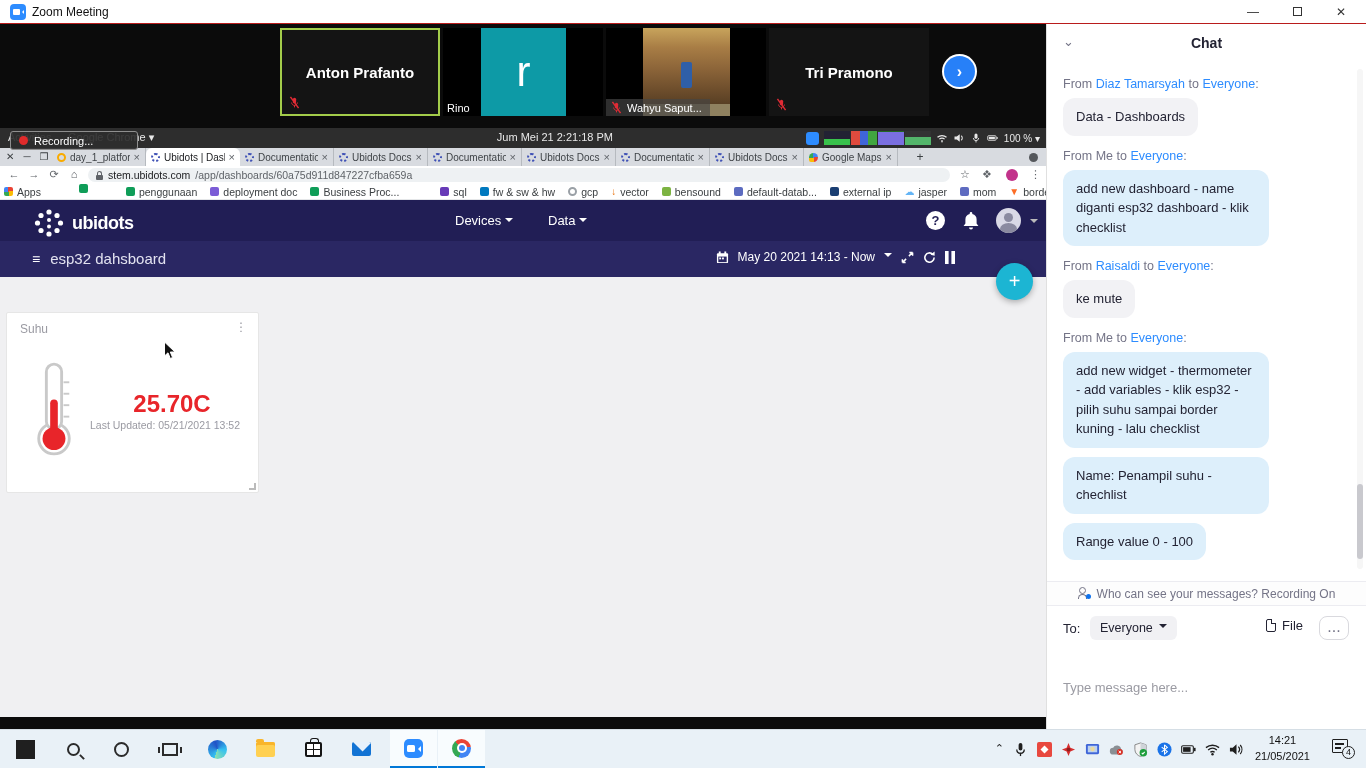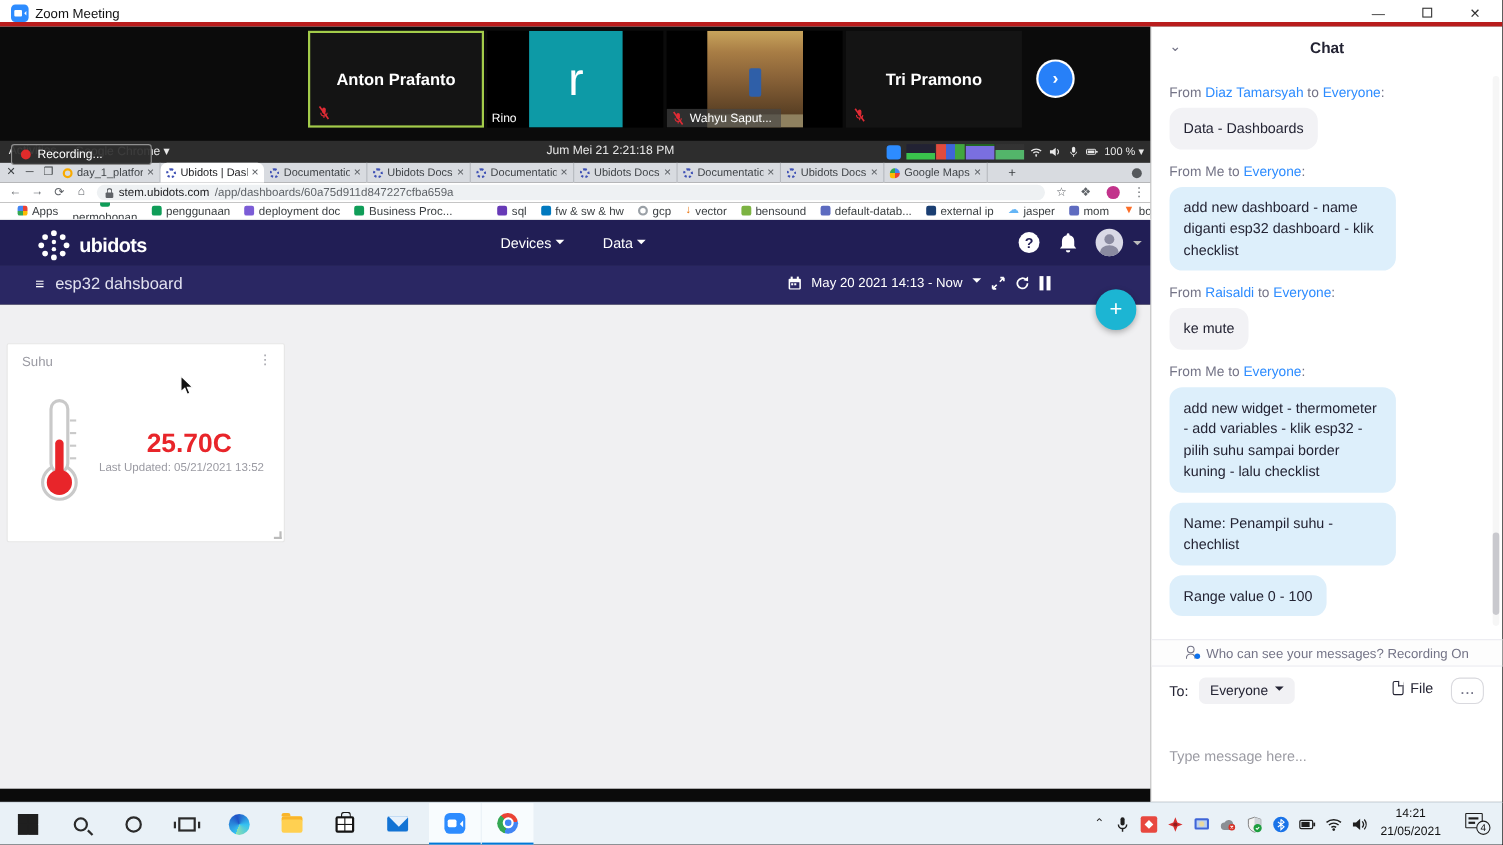--- a/index.html
+++ b/index.html
@@ -1,20 +1,20 @@
 <!DOCTYPE html>
 <html><head>
 <meta charset="utf-8">
 <style>
 *{margin:0;padding:0;box-sizing:border-box}
 html,body{width:1366px;height:768px;overflow:hidden}
 body{font-family:"Liberation Sans",sans-serif;background:#000;position:relative}
 
 
-#titlebar{position:absolute;left:0;top:0;width:1366px;height:24px;background:#fff;border-bottom:4px solid #b91c1c;z-index:40}
+#titlebar{position:absolute;left:0;top:0;width:1366px;height:24px;background:#fff;border-bottom:1px solid #b91c1c;z-index:40}
 #zoom-app-icon{position:absolute;left:10px;top:4px;width:16px;height:16px;border-radius:4px;background:#2d8cff}
 #zoom-app-icon i{position:absolute;left:3px;top:5px;width:7px;height:6px;background:#fff;border-radius:1px}
 #zoom-app-icon b{position:absolute;right:2px;top:5.5px;width:0;height:0;border:2.5px solid transparent;border-right-color:#fff;border-left:none}
 #win-title{position:absolute;left:32px;top:5px;font-size:12px;color:#111}
 .winctl{position:absolute;top:0;width:34px;height:24px;text-align:center;line-height:24px;color:#333;font-size:12px;cursor:default}
 #btn-min{right:96px}#btn-max{right:52px}#btn-close{right:8px}
 #btn-max span{display:inline-block;width:9px;height:9px;border:1px solid #333;margin-top:7px}
 
 
 #meeting{position:absolute;left:0;top:24px;width:1046px;height:705px;background:#0b0b0b}
@@ -80,21 +80,21 @@
 #lock-icon{width:7px;height:9px;position:relative;flex:0 0 auto}
 #lock-icon i{position:absolute;left:0;bottom:0;width:7px;height:5px;background:#5f6368;border-radius:1px}
 #lock-icon b{position:absolute;left:1px;top:0;width:5px;height:5px;border:1px solid #5f6368;border-bottom:none;border-radius:3px 3px 0 0}
 #url-domain{color:#202124}#url-path{color:#5f6368}
 .urlicon{position:absolute;top:2px;font-size:11px;color:#5f6368;cursor:pointer}
 #ic-star{left:960px}#ic-ext{left:982px}
 #ic-avatar{position:absolute;left:1006px;top:3px;width:12px;height:12px;border-radius:50%;background:#c2338b;cursor:pointer}
 #ic-kebab{left:1030px;letter-spacing:0}
 
 
-#bmrow{position:absolute;left:0;top:160px;width:1046px;height:16px;background:#fff;border-bottom:1px solid #e4e6e8;display:flex;align-items:center;gap:13px;padding:0 16px;font-size:10.5px;color:#3c4043;white-space:nowrap;overflow:hidden}
+#bmrow{position:absolute;left:0;top:160px;width:1046px;height:16px;background:#fff;border-bottom:1px solid #e4e6e8;display:flex;gap:13px;padding:0 4px;font-size:10.5px;color:#3c4043;white-space:nowrap;overflow:hidden}
 .bm{display:flex;align-items:center;gap:4px;cursor:pointer}
 .bmi{width:9px;height:9px;border-radius:2px;flex:0 0 auto}
 .bmi.ring{background:transparent!important;border:2px solid #9aa0a6;border-radius:50%}
 .bmi.grid{background:conic-gradient(#ea4335 0 25%,#fbbc04 0 50%,#34a853 0 75%,#4285f4 0)}
 .bmi.arrow,.bmi.cloud,.bmi.fox{background:transparent!important;width:auto;height:auto;font-size:10px;line-height:9px;border-radius:0}
 
 
 #ub-nav{position:absolute;left:0;top:176px;width:1046px;height:41px;background:#211e55}
 #ub-logo{position:absolute;left:34px;top:8px;display:flex;align-items:center;gap:8px;color:#fff}
 #ub-logo svg{display:block}

